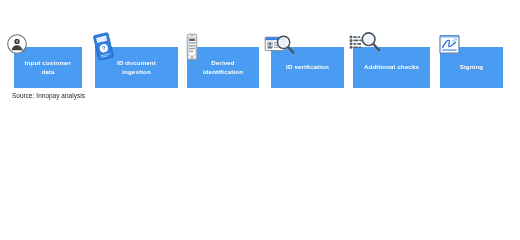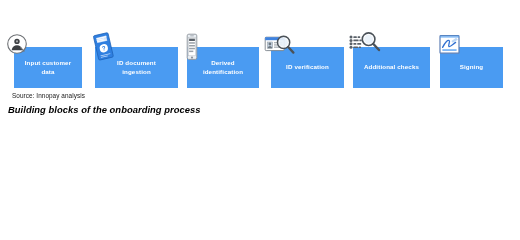--- a/index.html
+++ b/index.html
@@ -191,15 +191,14 @@
         <rect x="2.0" y="2.6" width="19" height="2.2" fill="#4a9bf2" opacity="0.55"></rect>
         <path d="M4.6 14.4c2.6-5.4 5.0-7.6 6.6-6.8 1.4 0.7-1.6 5.2-0.2 6.0 1.2 0.7 4.0-2.4 6.6-4.2" fill="none" stroke="#2f6fd0" stroke-width="1.3" stroke-linecap="round"></path>
         <path d="M13.4 8.0l4.8-3.2 1.6 2.0-5.0 3.0z" fill="#9fc4f0" opacity="0.7"></path>
         <rect x="4.4" y="16.4" width="14.2" height="1.3" fill="#4a9bf2"></rect>
       </svg>
     </span>
 
   </div>
 
   <div id="source-note">Source: Innopay analysis</div>
-  <div id="caption">Building blocks of the onboarding process</div>
 
 </div>
 
 </body></html>

